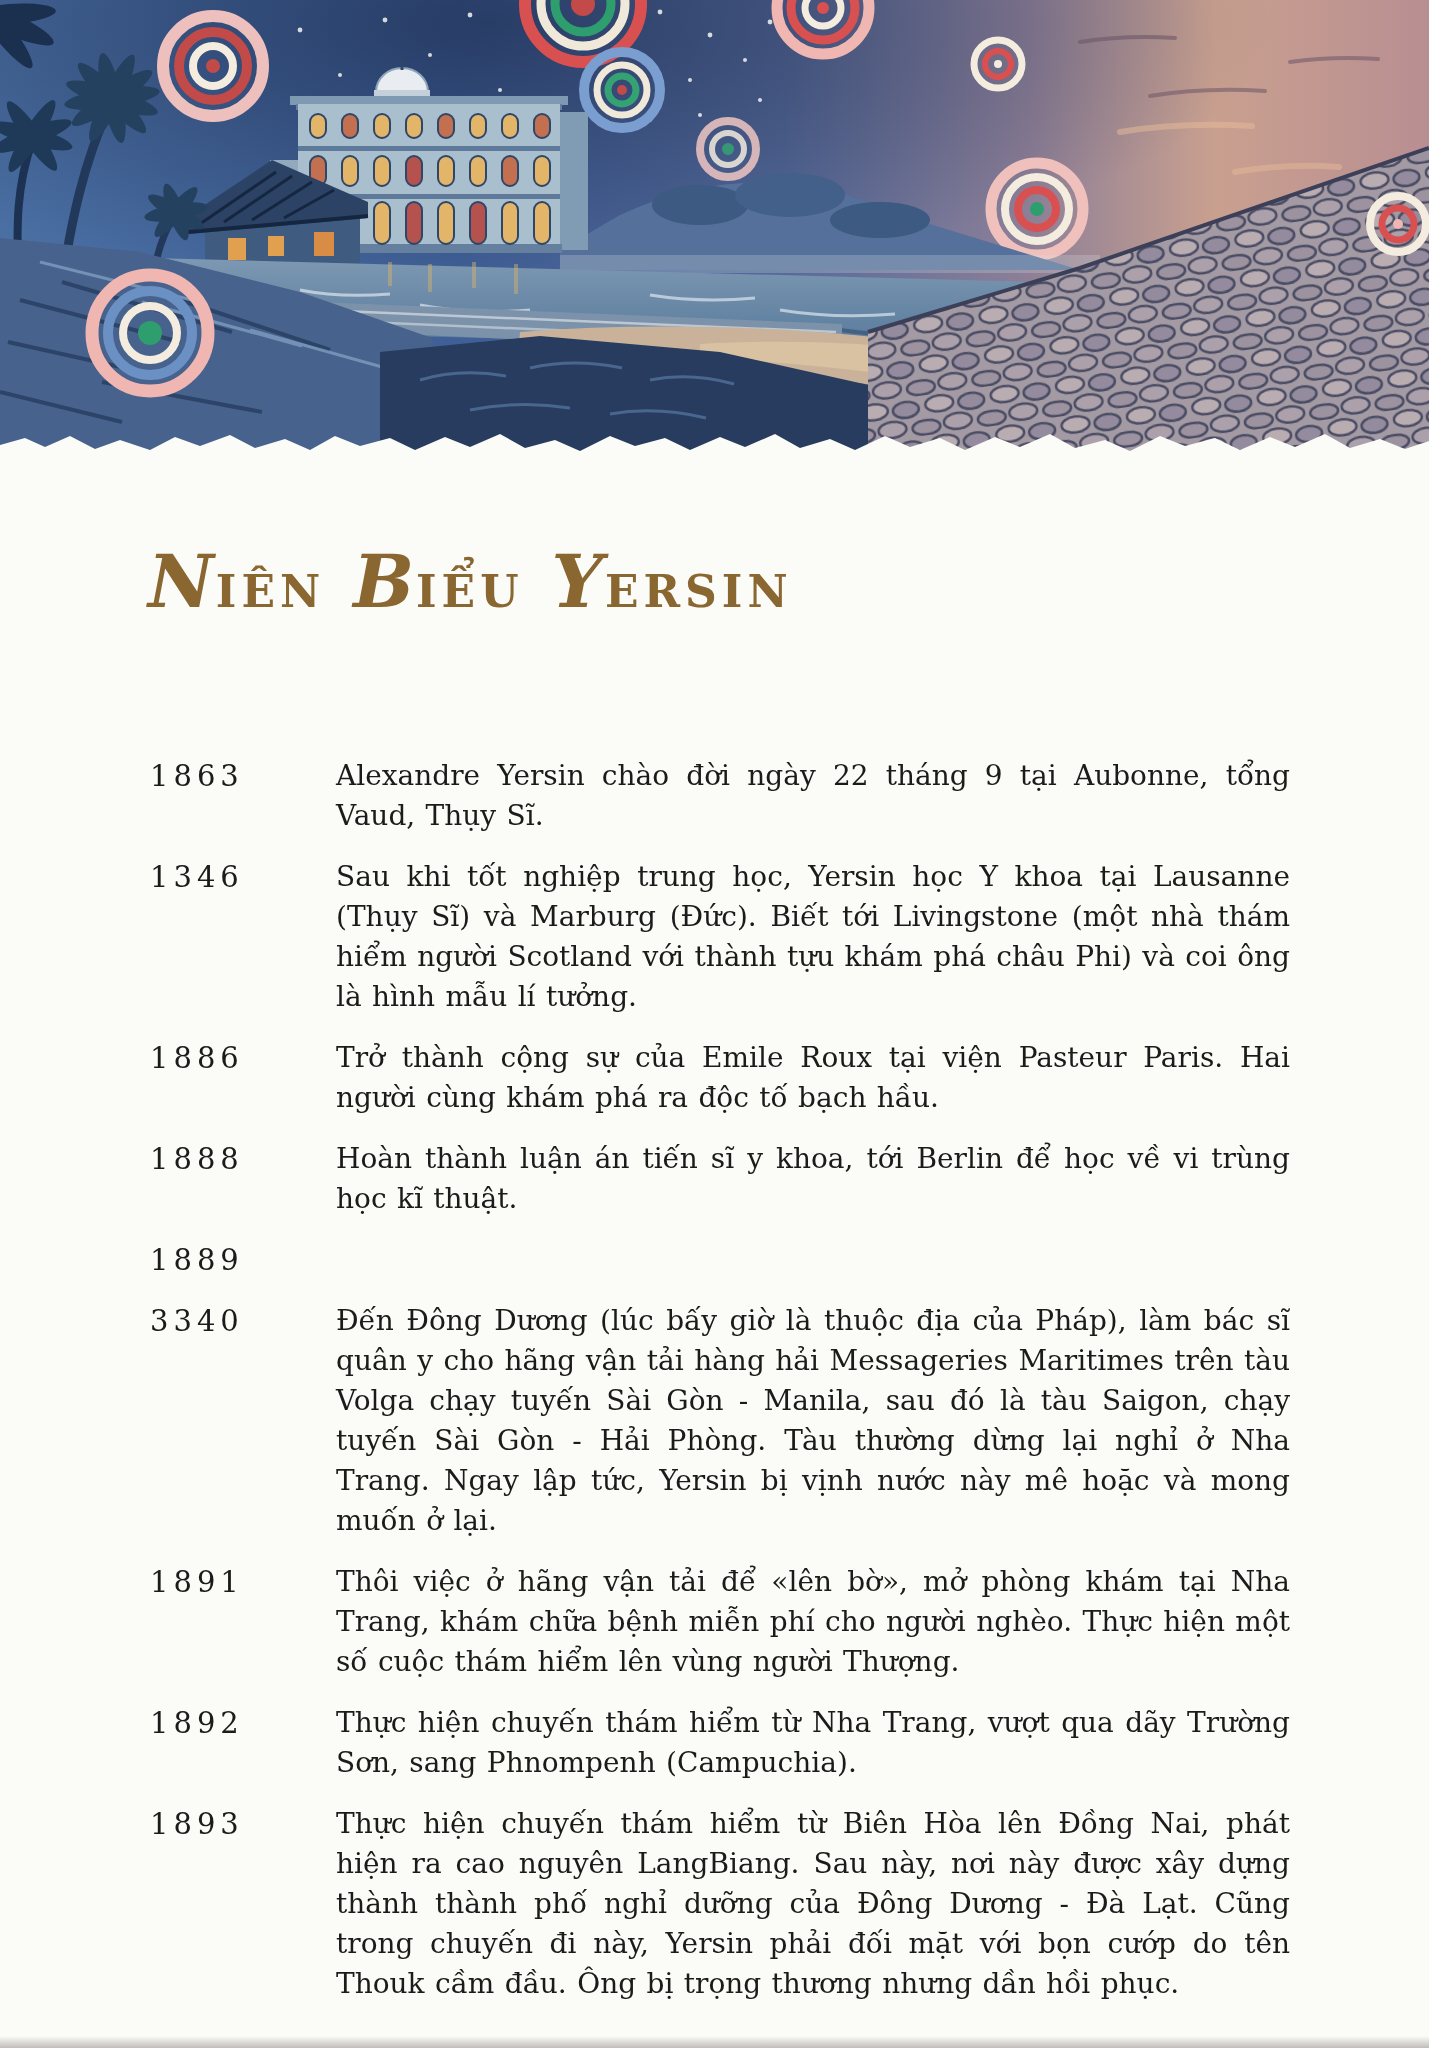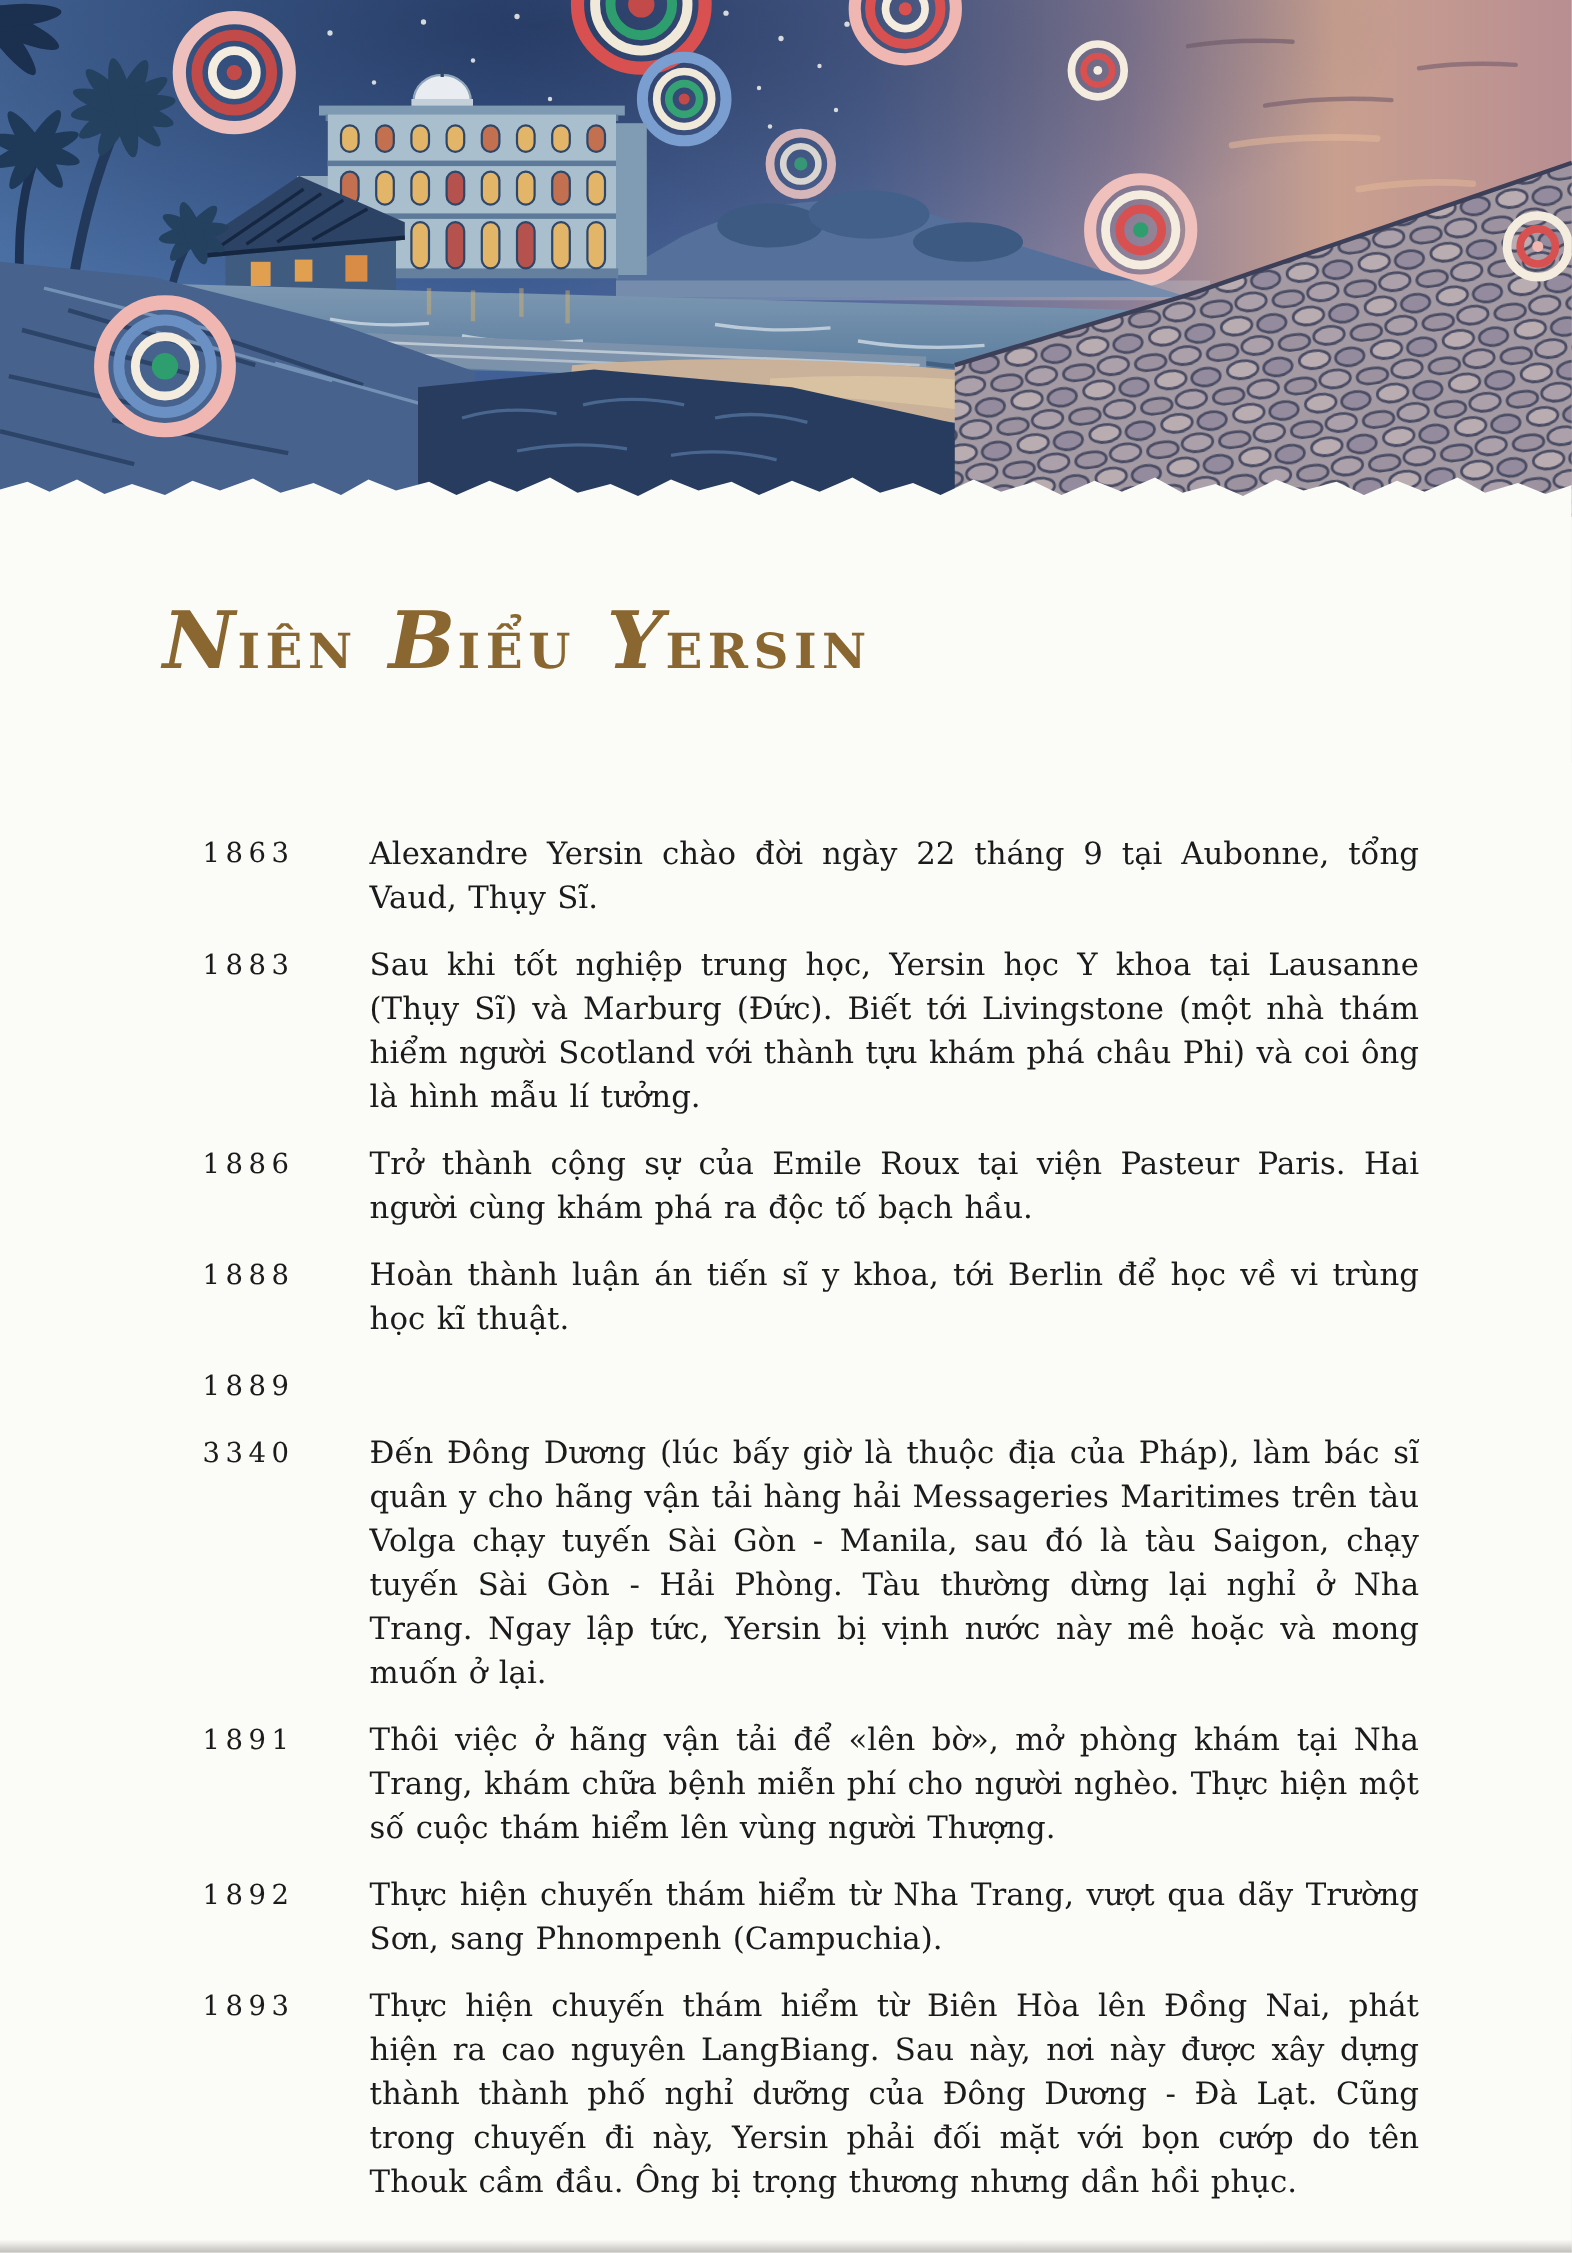--- a/index.html
+++ b/index.html
@@ -10,21 +10,21 @@
   }
   .illus { position:absolute; top:0; left:0; width:1429px; height:470px; }
   .illus svg { display:block; }
 
   .title { position:absolute; top:542px; left:148px; margin:0; color:#8a6730; font-weight:600; white-space:nowrap; }
   .tw { display:inline-block; font-size:44px; letter-spacing:5px; margin-right:28px; text-transform:uppercase; line-height:1.1; }
   .tw::first-letter { font-size:72px; font-style:italic; letter-spacing:2px; }
 
   .timeline { position:absolute; top:756px; left:150px; width:1140px; }
   .entry { display:flex; margin-bottom:21px; }
-  .year { flex:0 0 152px; width:152px; font-size:25px; letter-spacing:5px; line-height:40px;text-align:center; }
+  .year { flex:0 0 152px; width:152px; font-size:29px; letter-spacing:5px; line-height:40px; }
   .desc { flex:1; font-size:28px; line-height:40px; text-align:justify; word-spacing:1.5px;margin-left:34px; }
   .entry:last-child .desc { text-align-last:left; }
 
   .bottom-edge { position:absolute; left:0; right:0; bottom:0; height:12px;
     background:linear-gradient(to bottom, rgba(0,0,0,0), rgba(95,90,82,.38)); }
 </style>
 </head>
 <body>
 
 <div class="page">
@@ -325,21 +325,21 @@
     <span class="tw">Niên</span><span class="tw">Biểu</span><span class="tw">Yersin</span>
   </h1>
 
   <div class="timeline" id="timeline">
     <div class="entry">
       <div class="year">1863</div>
       <div class="desc">Alexandre Yersin chào đời ngày 22 tháng 9 tại Aubonne, tổng Vaud, Thụy Sĩ.</div>
     </div>
 
     <div class="entry">
-      <div class="year">1883</div>
+      <div class="year">1346</div>
       <div class="desc">Sau khi tốt nghiệp trung học, Yersin học Y khoa tại Lausanne (Thụy Sĩ) và Marburg (Đức). Biết tới Livingstone (một nhà thám hiểm người Scotland với thành tựu khám phá châu Phi) và coi ông là hình mẫu lí tưởng.</div>
     </div>
 
     <div class="entry">
       <div class="year">1886</div>
       <div class="desc">Trở thành cộng sự của Emile Roux tại viện Pasteur Paris. Hai người cùng khám phá ra độc tố bạch hầu.</div>
     </div>
 
     <div class="entry">
       <div class="year">1888</div>

